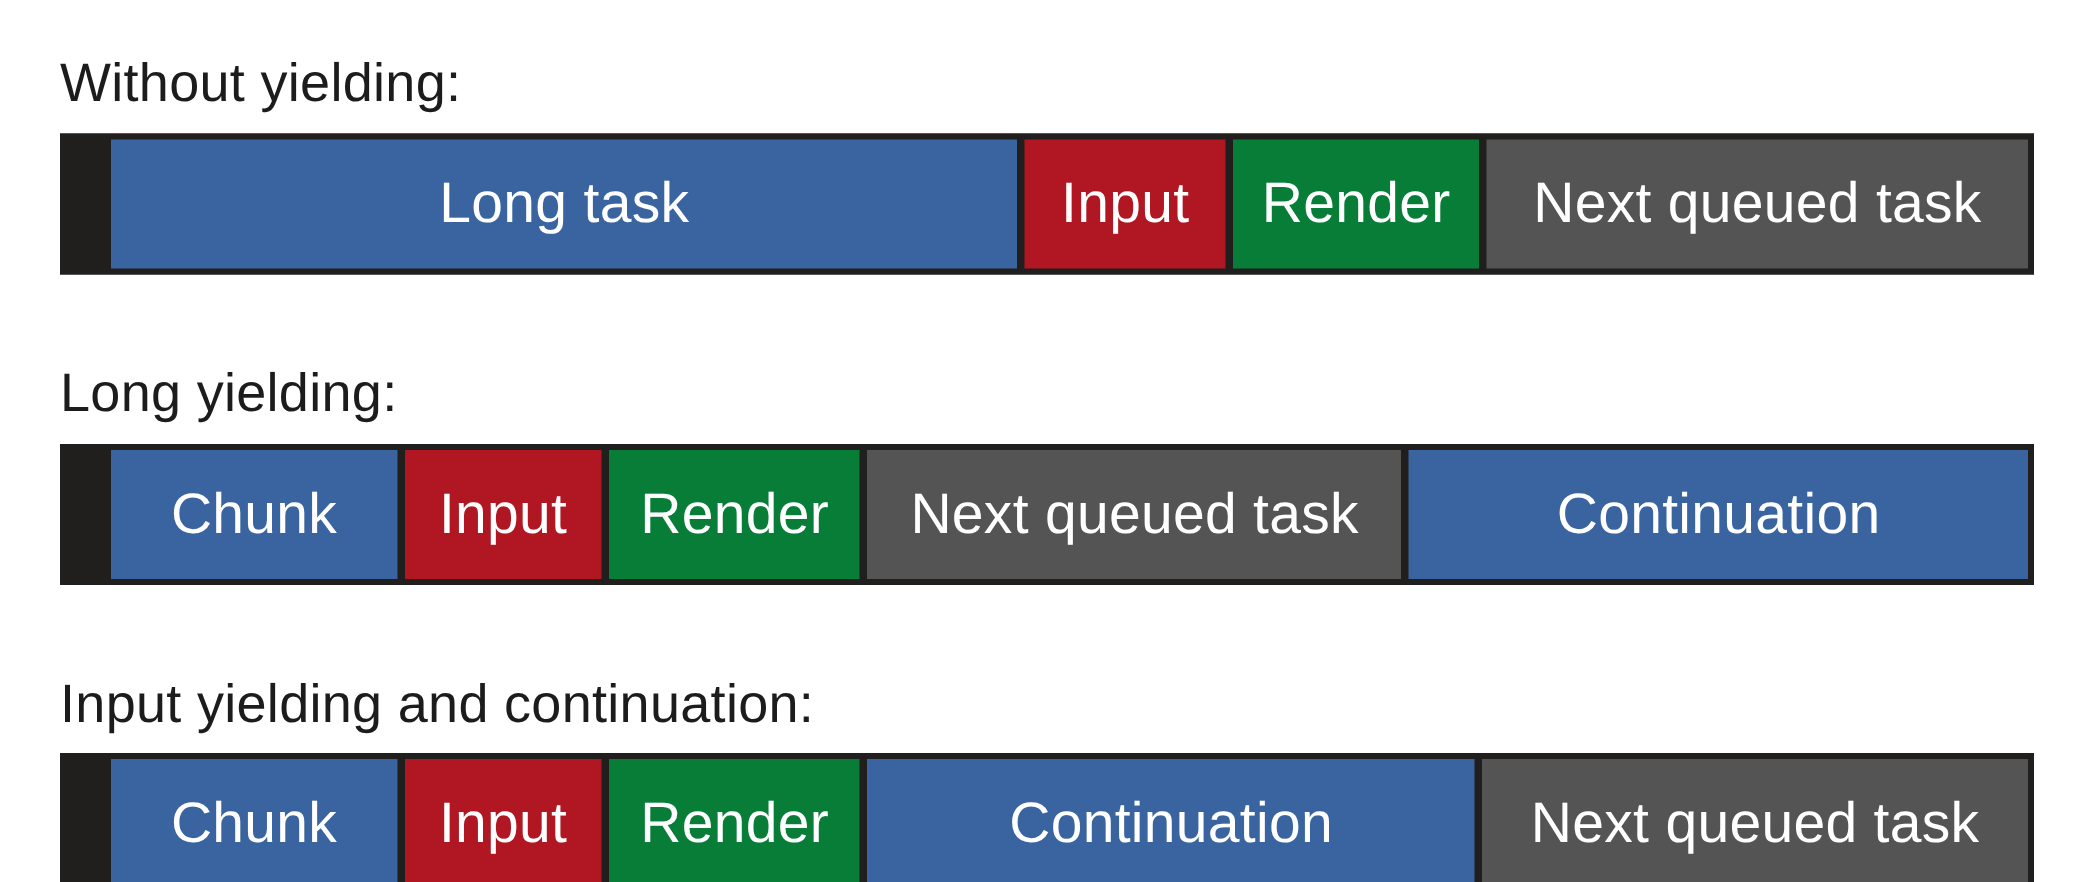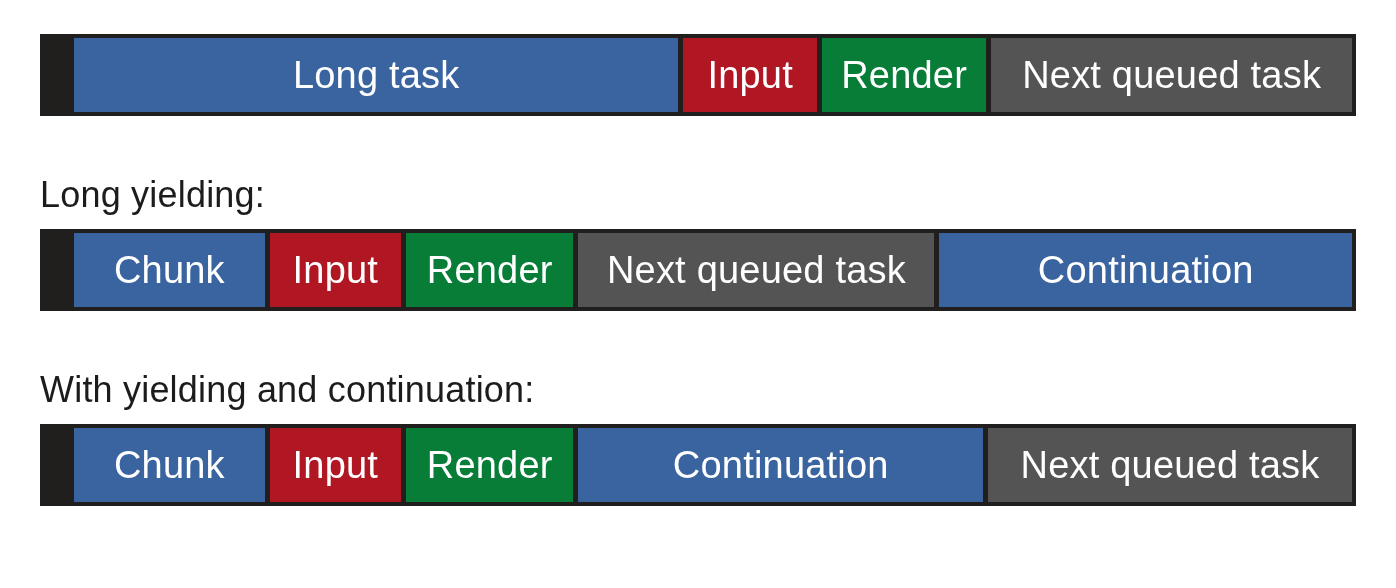--- a/index.html
+++ b/index.html
@@ -23,21 +23,21 @@
     font-size: 36px;
     font-weight: 400;
     line-height: 1.16;
     color: var(--heading_text);
     margin: 0 0 13px 0;
     letter-spacing: 0.2px;
   }
   .bar {
     display: flex;
     gap: 5px;
-    height: 82px;
+    height: 94px;
     background: var(--outline);
     border: 4px solid var(--outline);
     padding-left: 30px;
   }
   .block {
     flex-basis: 0;
     min-width: 0;
     display: flex;
     align-items: center;
     justify-content: center;
@@ -48,20 +48,21 @@
     overflow: hidden;
   }
   .block span { letter-spacing: 0.2px; }
 </style>
 </head>
 <body>
 
 <main>
 
   <section class="section">
+    <h2 class="heading">Without yielding:</h2>
     <div class="bar">
       <div class="block" style="flex-grow: 625; background: rgb(58, 100, 159);">
           <span>Long task</span>
         </div>
       <div class="block" style="flex-grow: 138; background: rgb(176, 23, 35);">
           <span>Input</span>
         </div>
       <div class="block" style="flex-grow: 170; background: rgb(7, 125, 56);">
           <span>Render</span>
         </div>
@@ -86,21 +87,21 @@
       <div class="block" style="flex-grow: 366; background: rgb(84, 84, 84);">
           <span>Next queued task</span>
         </div>
       <div class="block" style="flex-grow: 424; background: rgb(58, 100, 159);">
           <span>Continuation</span>
         </div>
     </div>
   </section>
 
   <section class="section">
-    <h2 class="heading">With yielding and continuation:</h2>
+    <h2 class="heading">Input yielding and continuation:</h2>
     <div class="bar">
       <div class="block" style="flex-grow: 196; background: rgb(58, 100, 159);">
           <span>Chunk</span>
         </div>
       <div class="block" style="flex-grow: 135; background: rgb(176, 23, 35);">
           <span>Input</span>
         </div>
       <div class="block" style="flex-grow: 172; background: rgb(7, 125, 56);">
           <span>Render</span>
         </div>

